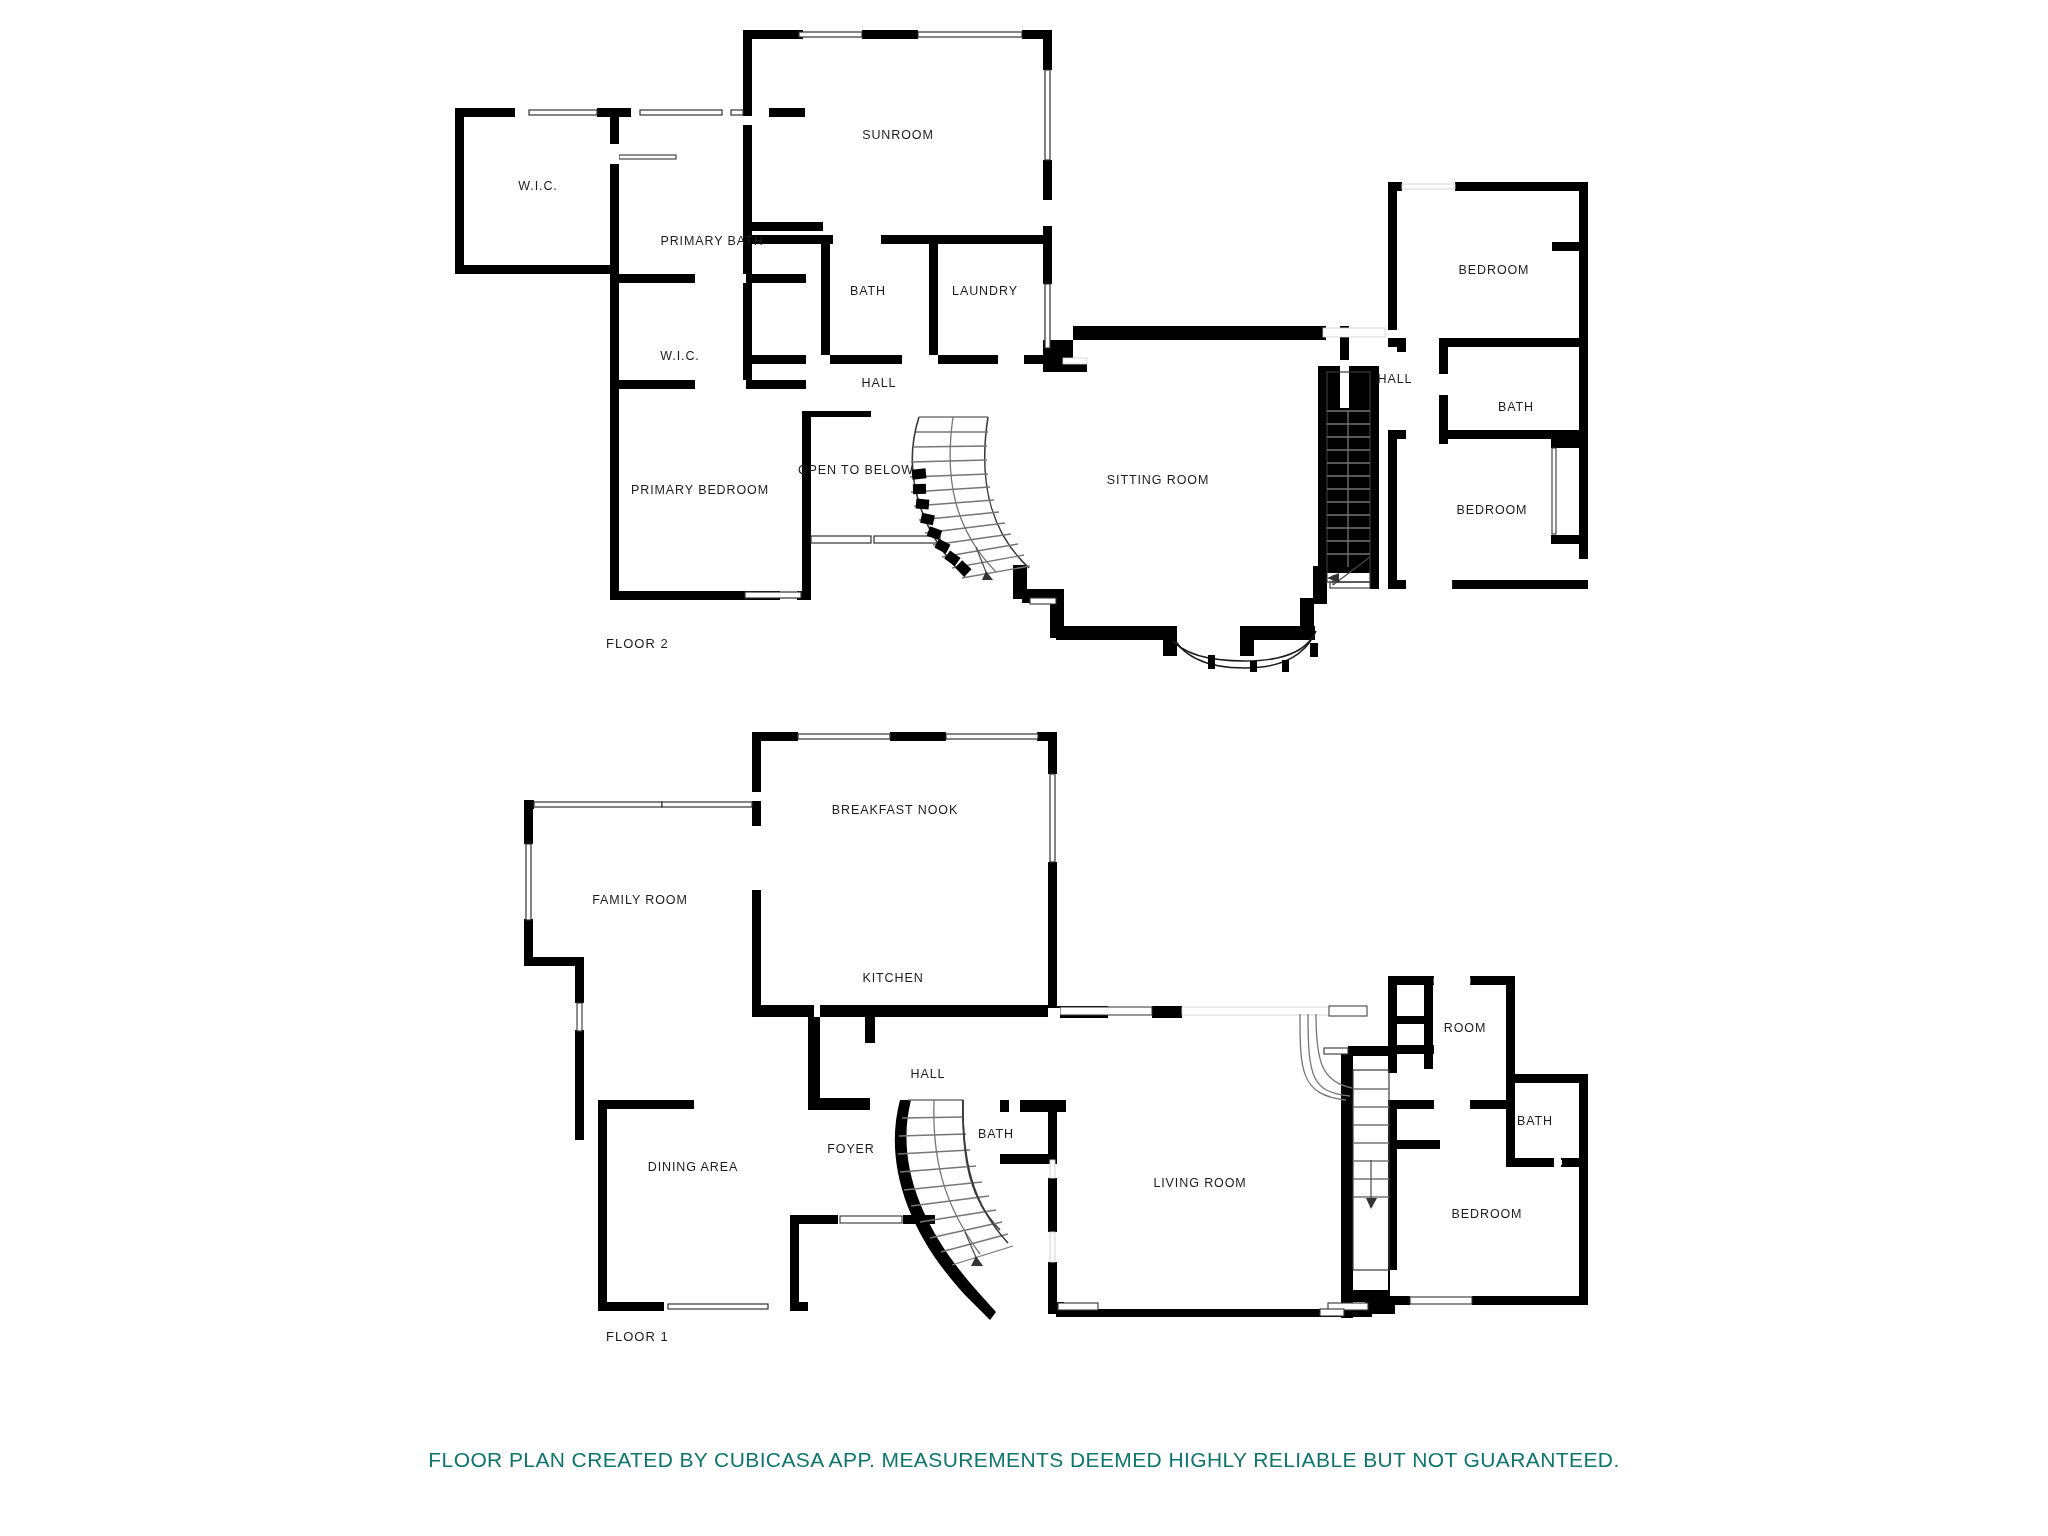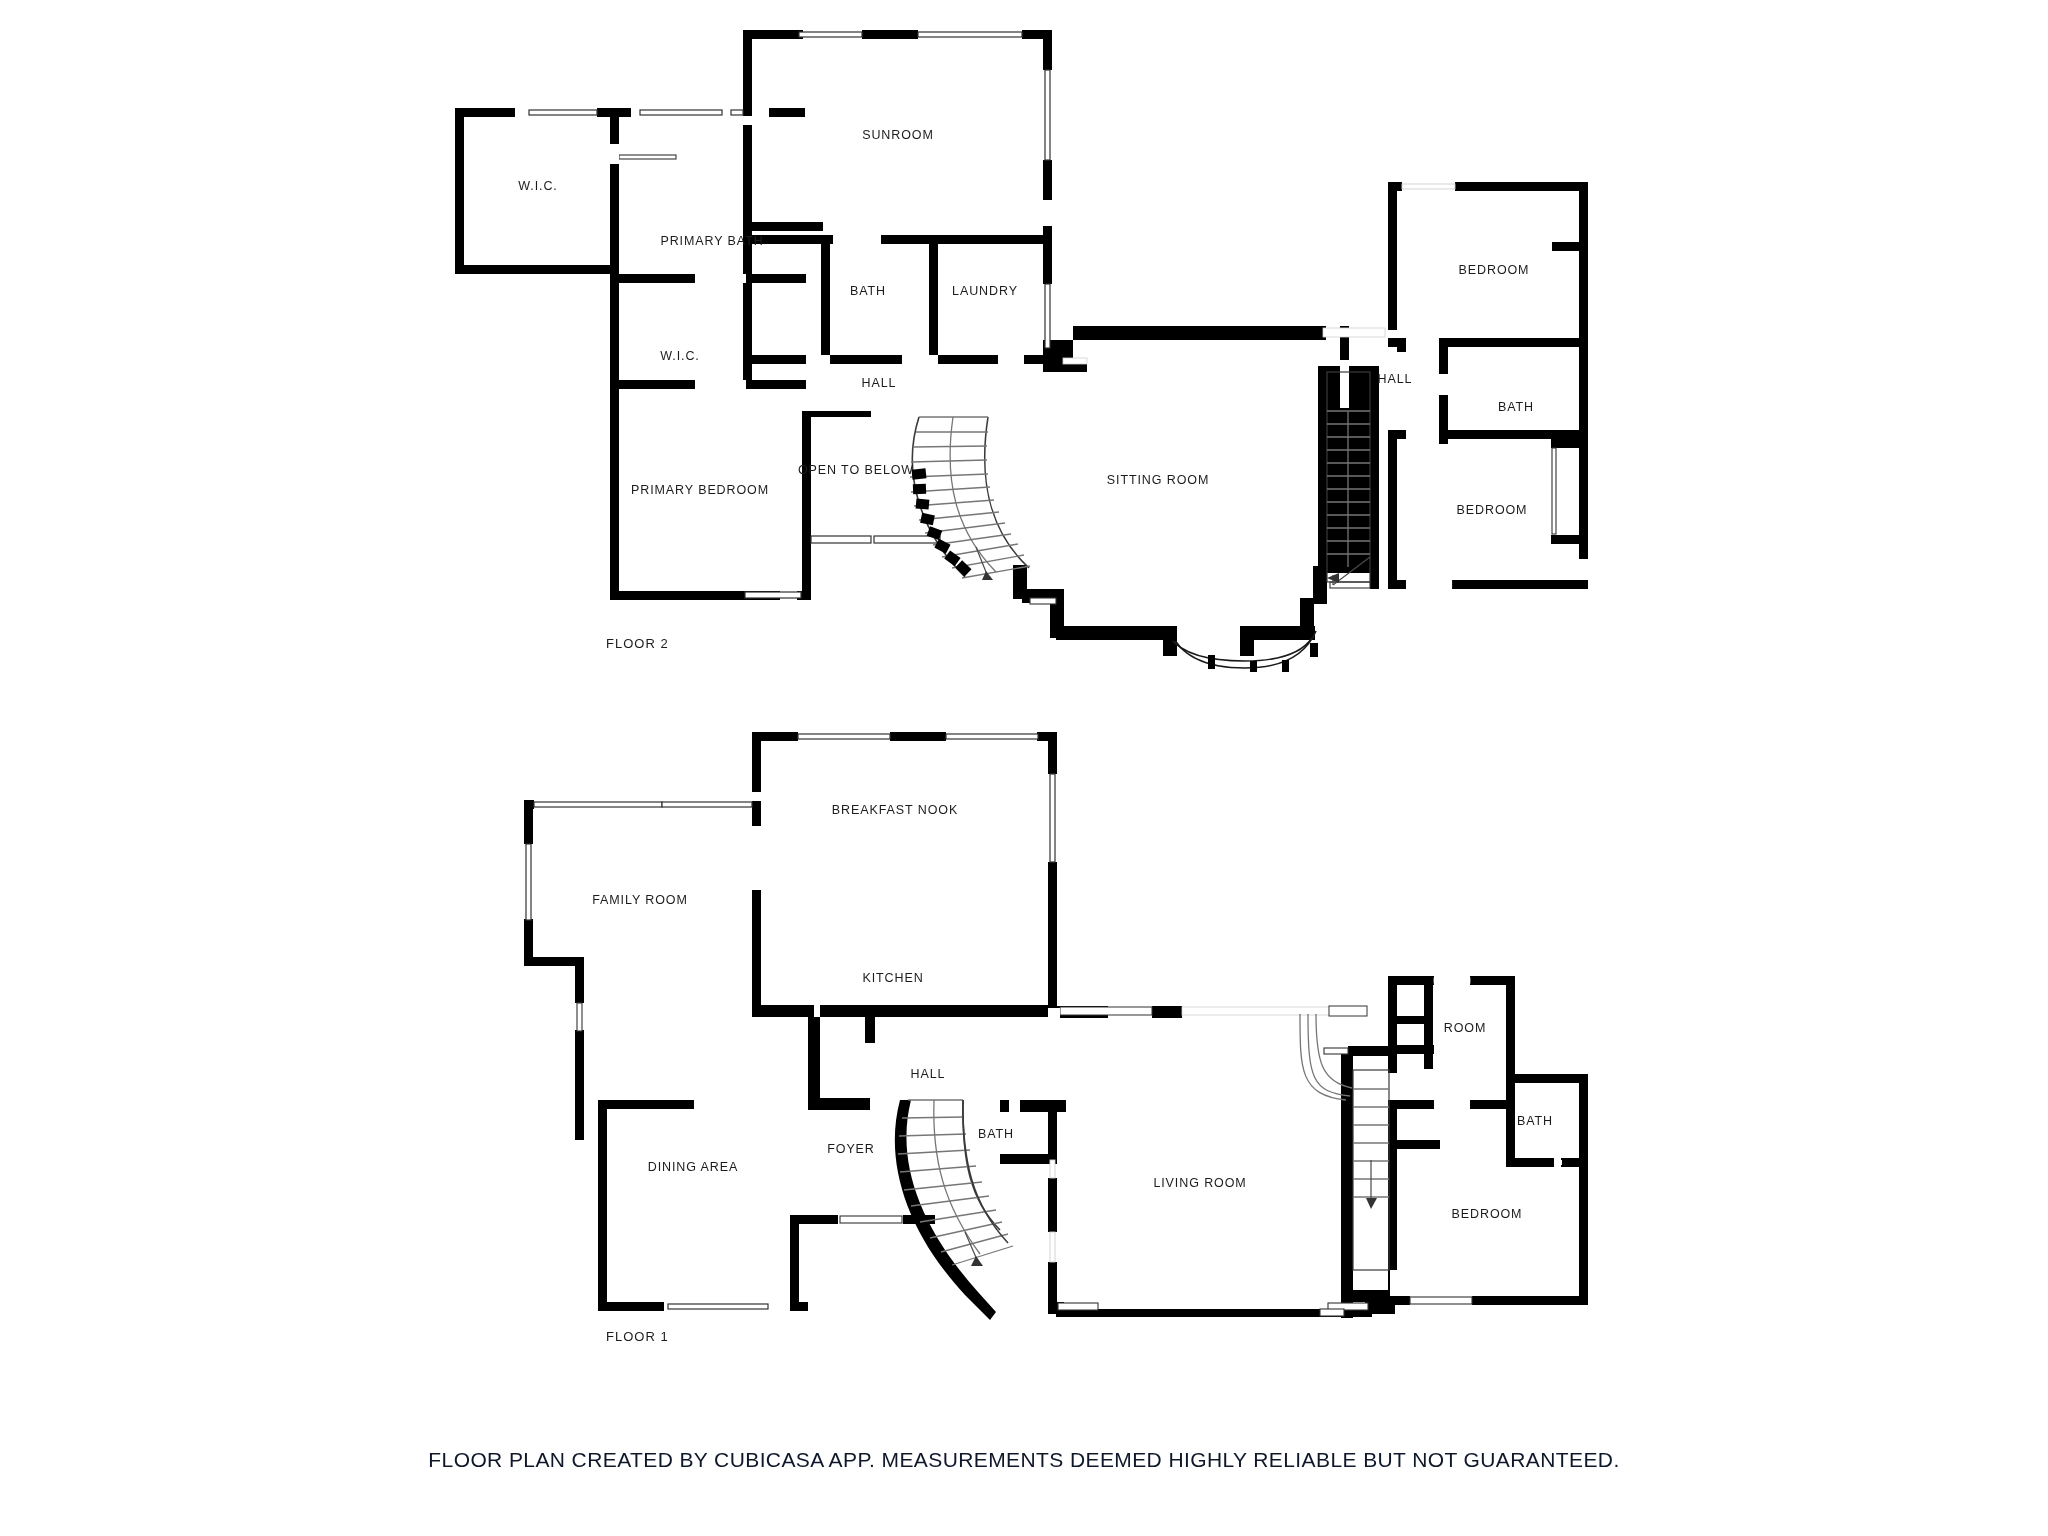--- a/index.html
+++ b/index.html
@@ -49,21 +49,21 @@
   }
   .footer-text {
     position: absolute;
     left: 0;
     right: 0;
     top: 1448px;
     text-align: center;
     font-family: "Liberation Sans", sans-serif;
     font-size: 21px;
     letter-spacing: 0.4px;
-    color: #0f172a;
+    color: #0f766e;
     white-space: nowrap;
   }
 </style>
 </head>
 <body>
 
 <div id="plan-root">
 
 <svg class="plan" viewBox="0 0 2048 1536" xmlns="http://www.w3.org/2000/svg">
 

